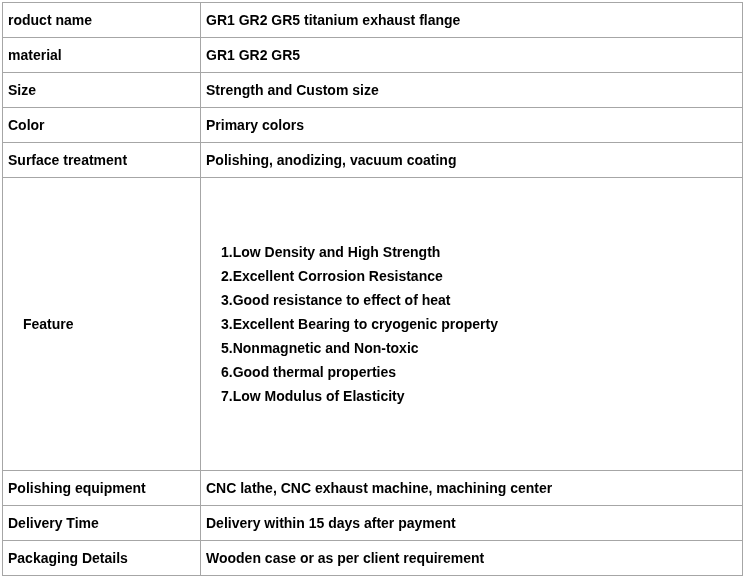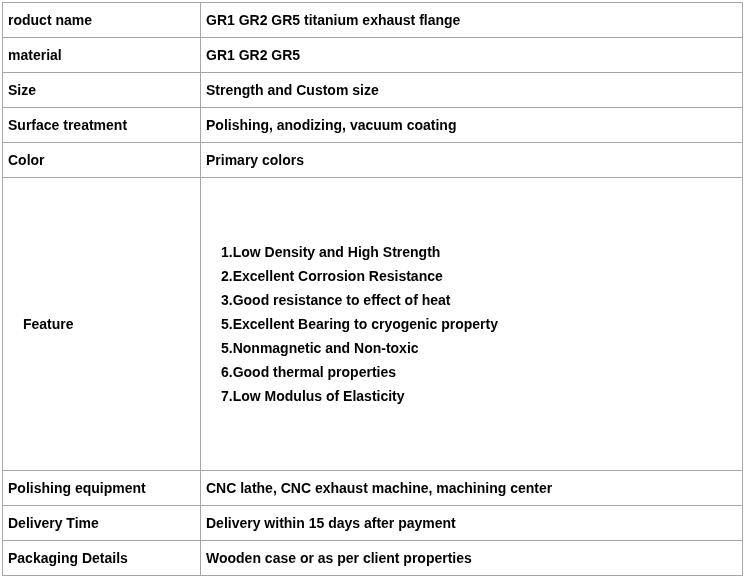--- a/index.html
+++ b/index.html
@@ -51,45 +51,45 @@
     </tr>
     <tr class="row-normal">
       <td class="col-label">material</td>
       <td class="col-value">GR1 GR2 GR5</td>
     </tr>
     <tr class="row-normal">
       <td class="col-label">Size</td>
       <td class="col-value">Strength and Custom size</td>
     </tr>
     <tr class="row-normal">
+      <td class="col-label">Color</td>
+      <td class="col-value">Primary colors</td>
+    </tr>
+    <tr class="row-normal">
       <td class="col-label">Surface treatment</td>
       <td class="col-value">Polishing, anodizing, vacuum coating</td>
-    </tr>
-    <tr class="row-normal">
-      <td class="col-label">Color</td>
-      <td class="col-value">Primary colors</td>
     </tr>
     <tr class="row-feature">
       <td class="col-label">Feature</td>
       <td class="col-value">
         <div class="feature-line">1.Low Density and High Strength</div>
         <div class="feature-line">2.Excellent Corrosion Resistance</div>
         <div class="feature-line">3.Good resistance to effect of heat</div>
-        <div class="feature-line">5.Excellent Bearing to cryogenic property</div>
+        <div class="feature-line">3.Excellent Bearing to cryogenic property</div>
         <div class="feature-line">5.Nonmagnetic and Non-toxic</div>
         <div class="feature-line">6.Good thermal properties</div>
         <div class="feature-line">7.Low Modulus of Elasticity</div>
       </td>
     </tr>
     <tr class="row-normal">
       <td class="col-label">Polishing equipment</td>
       <td class="col-value">CNC lathe, CNC exhaust machine, machining center</td>
     </tr>
     <tr class="row-normal">
       <td class="col-label">Delivery Time</td>
       <td class="col-value">Delivery within 15 days after payment</td>
     </tr>
     <tr class="row-normal">
       <td class="col-label">Packaging Details</td>
-      <td class="col-value">Wooden case or as per client properties</td>
+      <td class="col-value">Wooden case or as per client requirement</td>
     </tr>
   </tbody>
 </table>
 
 </body></html>

